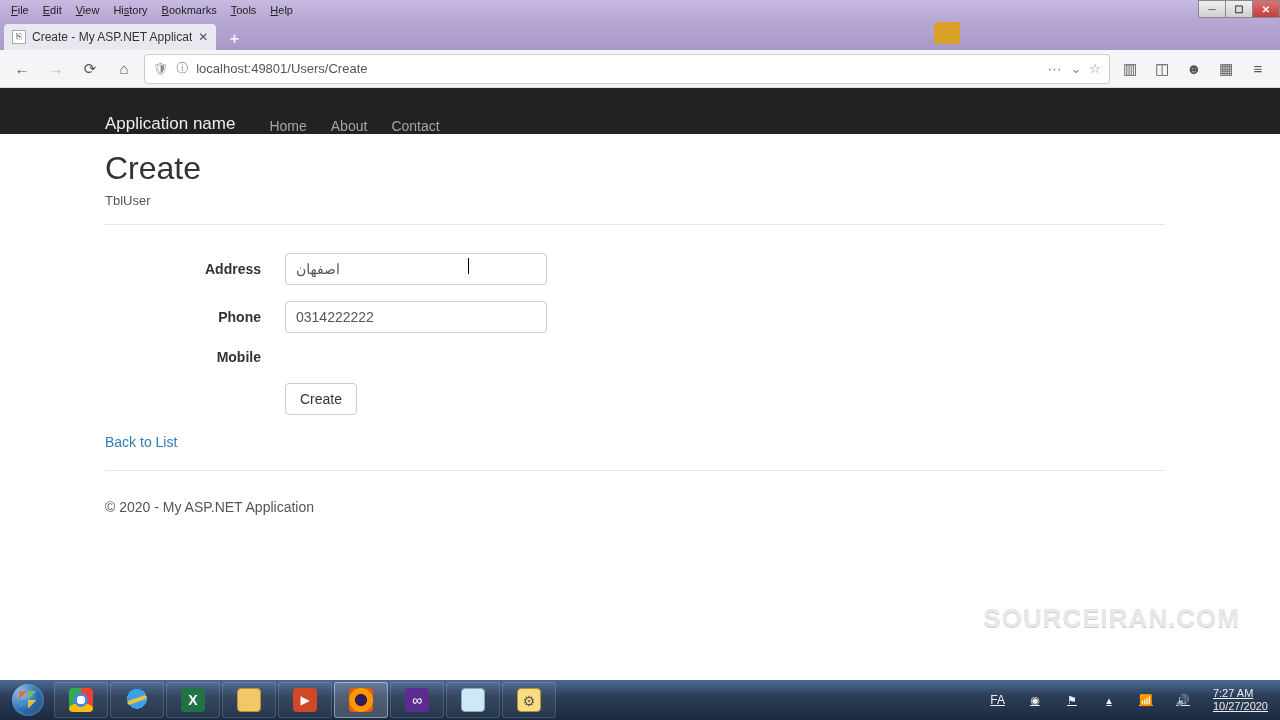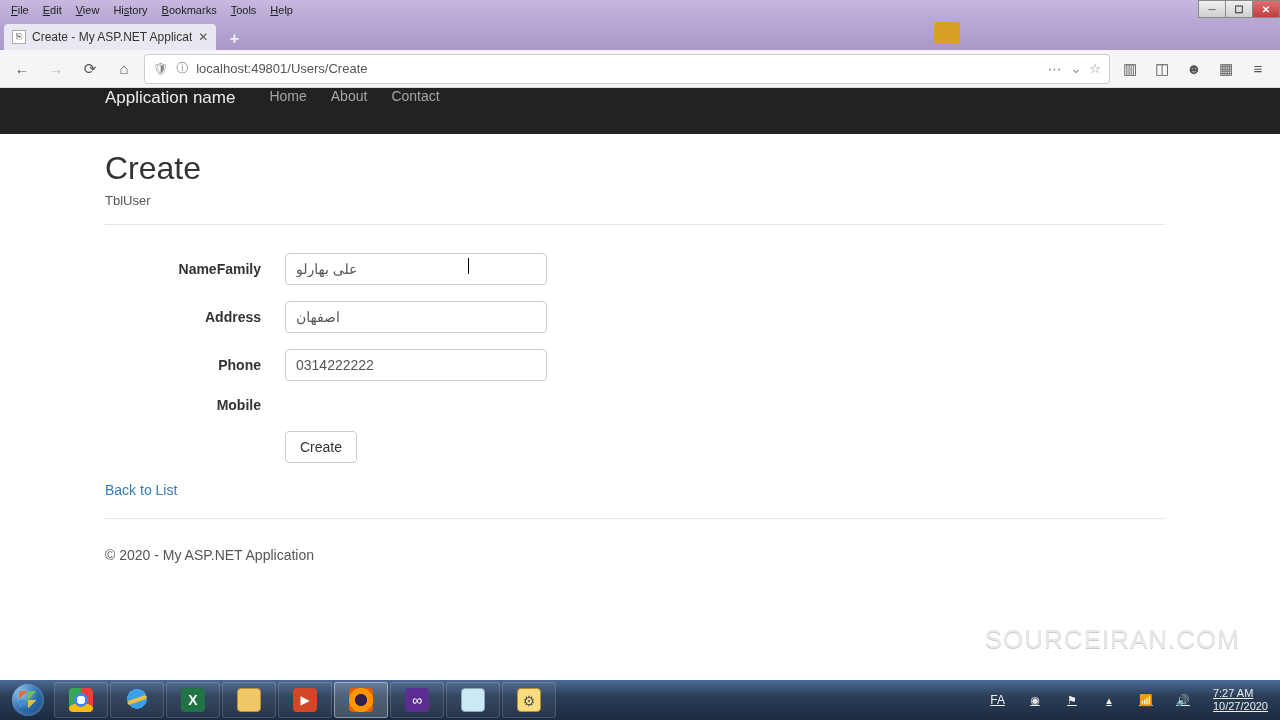--- a/index.html
+++ b/index.html
@@ -117,21 +117,21 @@
 .urlbar .pocket { color:#888; }
 .urlbar .star { color:#888; }
 
 .right-icons { display:flex; gap:4px; }
 
 
 .appnav {
   height: 46px;
   background: #222;
   display: flex;
-  align-items: flex-start;
+  align-items: flex-end;
   padding: 0 0 0 105px;
   gap: 24px;
 }
 .appnav .brand { color:#ececec; font-size:17px; margin-right:10px; }
 .appnav a { color:#a5a5a5; font-size:14px; text-decoration:none; }
 
 
 .content {
   padding: 16px 0 0 105px;
   color:#333;
@@ -204,23 +204,23 @@
   border:none; border-top:1px solid #e5e5e5;
   margin: 4px 0 14px 0;
   width: 1060px;
 }
 .footertext { font-size:14px; color:#555; }
 
 
 .watermark {
   position:absolute;
   right: 40px;
-  bottom: 65px;
+  bottom: 86px;
   font-size: 26px;
-  font-weight: 400;
+  font-weight: 700;
   color: #e8e8e8;
   letter-spacing: 1px;
   text-shadow: 0 1px 0 #ccc;
 }
 
 
 .caret-cursor {
   position:absolute;
   left: 468px;
   top: 258px;
@@ -355,24 +355,20 @@
   <a href="#">About</a>
   <a href="#">Contact</a>
 </div>
 
 <div class="content">
   <h2>Create</h2>
   <div class="subhead">TblUser</div>
   <hr>
 
   <div class="formrow">
-    <div class="lbl">NameFamily</div>
-    <input type="text" value="علی بهارلو" style="">
-  </div>
-  <div class="formrow">
     <div class="lbl">Address</div>
     <input type="text" value="اصفهان" style="">
   </div>
   <div class="formrow">
     <div class="lbl">Phone</div>
     <input type="text" value="0314222222" style="">
   </div>
   <div class="formrow">
     <div class="lbl">Mobile</div>
   </div>

